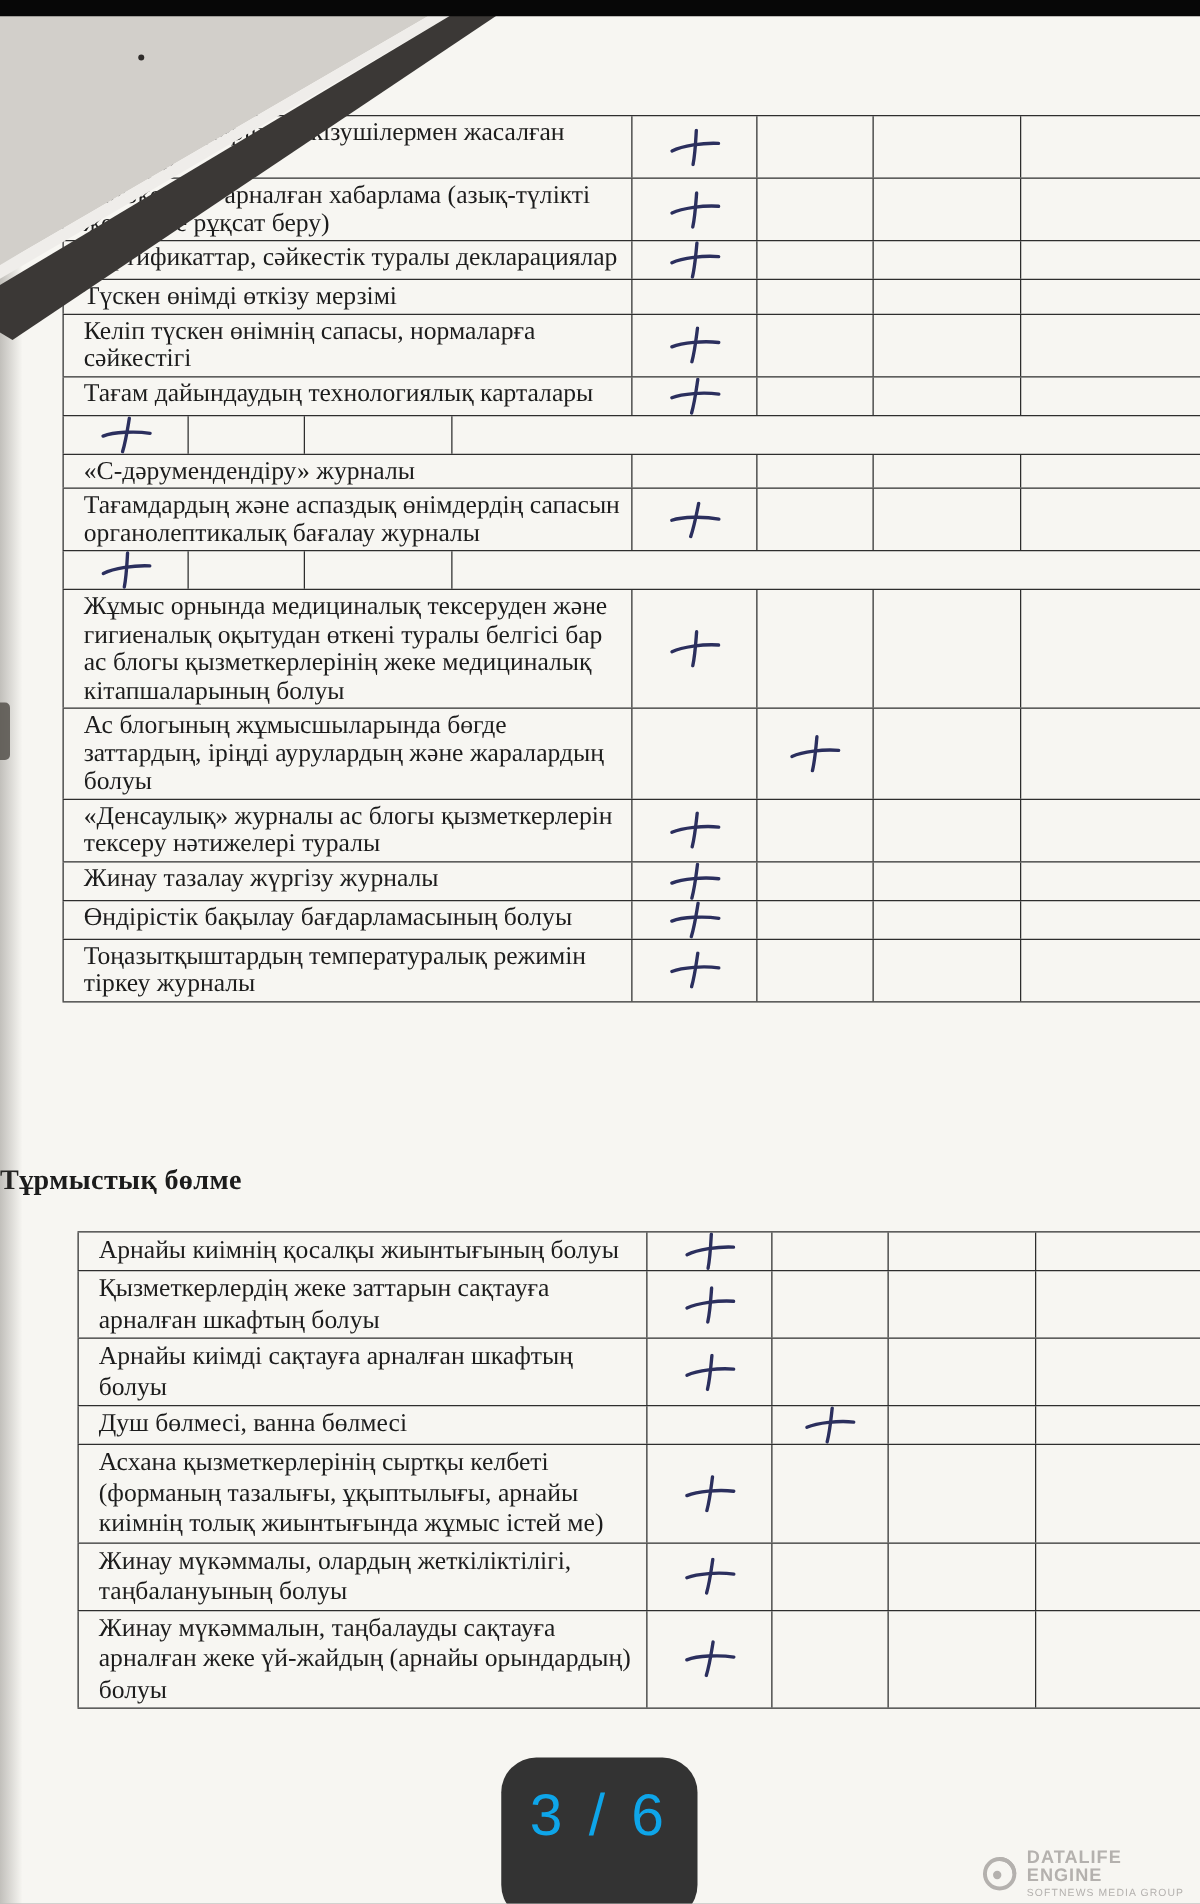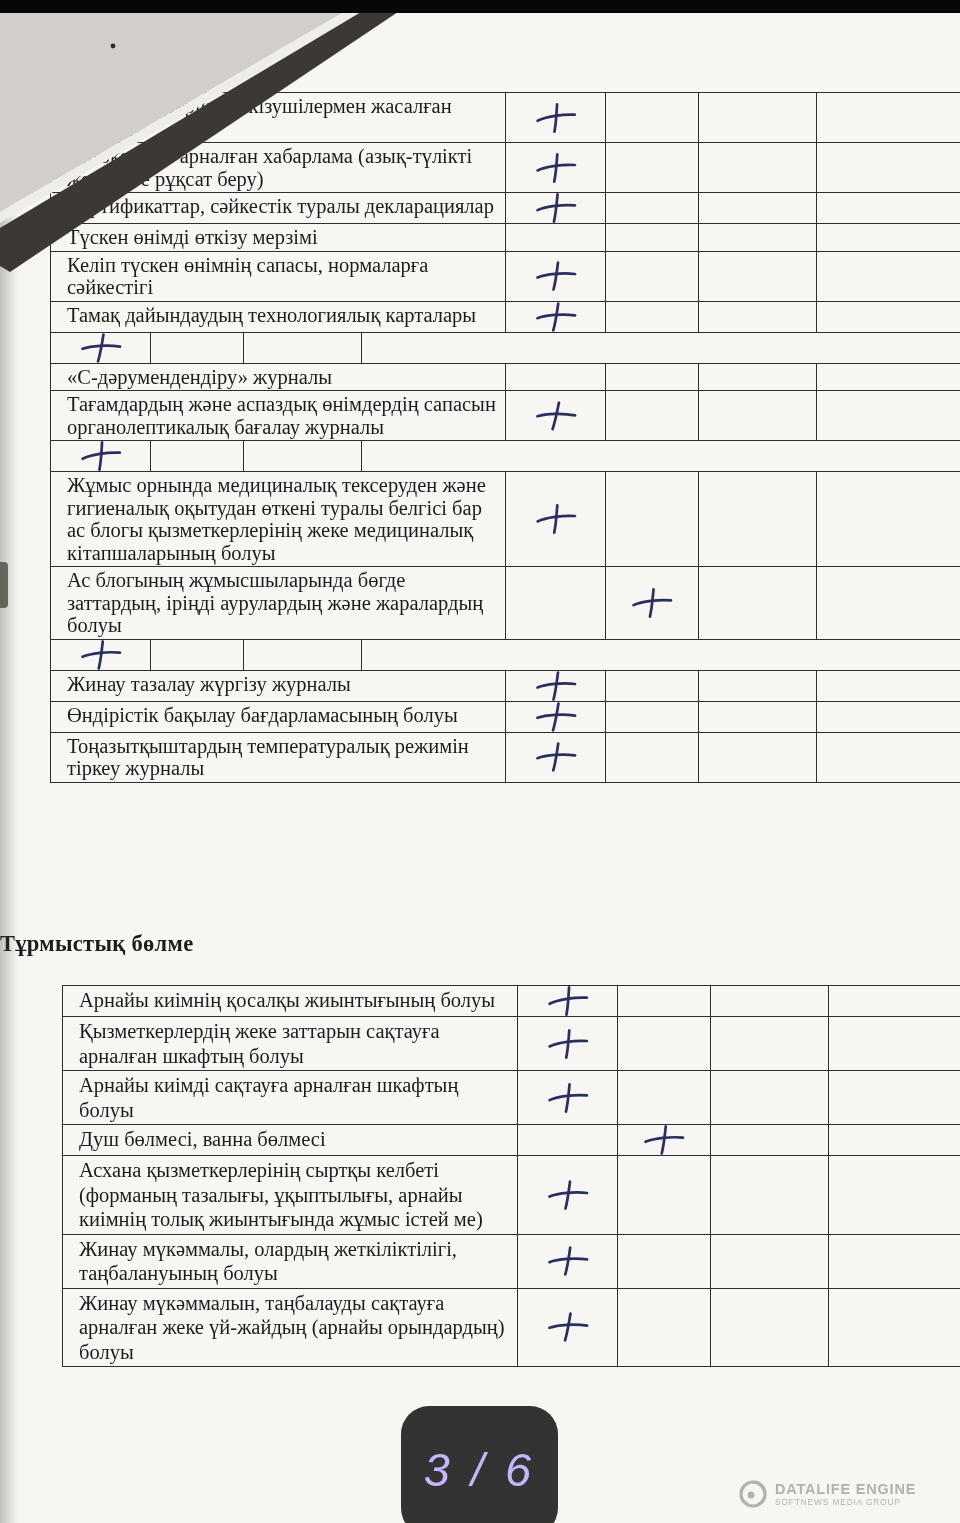--- a/index.html
+++ b/index.html
@@ -36,23 +36,23 @@
   .c5{flex:1;border-right:none;}
   .checkmark{display:block;}
   .checkmark path{fill:none;stroke-linecap:round;stroke-width:2.7;}
   
   .section-title{position:absolute;left:0;top:931px;width:905px;
     font-weight:bold;font-size:22.5px;z-index:2;letter-spacing:.3px;}
   
   .page-badge{position:absolute;left:401px;top:1406px;width:157px;height:130px;
     background:#333333;border-radius:28px;z-index:10;
     display:flex;align-items:flex-start;justify-content:center;}
-  .page-badge span{color:#c4b5fd;font-family:"Liberation Sans","DejaVu Sans",sans-serif;
-    font-size:47px;margin-top:36px;letter-spacing:4px;font-style:italic;}
-  .watermark{position:absolute;left:738px;top:1479px;z-index:9;
+  .page-badge span{color:#0ea5e9;font-family:"Liberation Sans","DejaVu Sans",sans-serif;
+    font-size:47px;margin-top:18px;letter-spacing:4px;}
+  .watermark{position:absolute;left:785px;top:1479px;z-index:9;
     display:flex;align-items:center;gap:7px;color:#b4b1ae;
     font-family:"Liberation Sans","DejaVu Sans",sans-serif;}
   .wm-text{display:flex;flex-direction:column;line-height:1.05;}
   .wm-title{font-weight:bold;font-size:14.5px;letter-spacing:.8px;}
   .wm-sub{font-size:8.3px;letter-spacing:.9px;margin-top:1px;}
 </style>
 </head>
 <body>
 
 <div class="stage">
@@ -117,21 +117,21 @@
           <svg class="checkmark" width="46" height="30" viewBox="0 0 46 30" style="transform:rotate(0deg)">
             <path stroke="#2b2f5e" d="M25 1.5 C24 9 23 19 20.5 28.5"></path>
             <path stroke="#2b2f5e" d="M4.5 16.5 C13 13 30 11.5 42 13"></path>
           </svg>
         </div>
         <div class="cell c3"></div>
         <div class="cell c4"></div>
         <div class="cell c5"></div>
       </div>
       <div class="trow">
-        <div class="cell ctext">Тамақ дайындаудың технологиялық карталары</div>
+        <div class="cell ctext">Тағам дайындаудың технологиялық карталары</div>
         <div class="cell c2">
           <svg class="checkmark" width="46" height="30" viewBox="0 0 46 30" style="transform:rotate(1deg)">
             <path stroke="#2b2f5e" d="M25 1.5 C24 9 23 19 20.5 28.5"></path>
             <path stroke="#2b2f5e" d="M4.5 16.5 C13 13 30 11.5 42 13"></path>
           </svg>
         </div>
         <div class="cell c3"></div>
         <div class="cell c4"></div>
         <div class="cell c5"></div>
       </div>
@@ -194,20 +194,21 @@
         <div class="cell c3">
           <svg class="checkmark" width="46" height="30" viewBox="0 0 46 30" style="transform:rotate(-2deg)">
             <path stroke="#2b2f5e" d="M25 1.5 C24 9 23 19 20.5 28.5"></path>
             <path stroke="#2b2f5e" d="M4.5 16.5 C13 13 30 11.5 42 13"></path>
           </svg>
         </div>
         <div class="cell c4"></div>
         <div class="cell c5"></div>
       </div>
       <div class="trow">
+        <div class="cell ctext">«Денсаулық» журналы ас блогы қызметкерлерін тексеру нәтижелері туралы</div>
         <div class="cell c2">
           <svg class="checkmark" width="46" height="30" viewBox="0 0 46 30" style="transform:rotate(-1deg)">
             <path stroke="#2b2f5e" d="M25 1.5 C24 9 23 19 20.5 28.5"></path>
             <path stroke="#2b2f5e" d="M4.5 16.5 C13 13 30 11.5 42 13"></path>
           </svg>
         </div>
         <div class="cell c3"></div>
         <div class="cell c4"></div>
         <div class="cell c5"></div>
       </div>

